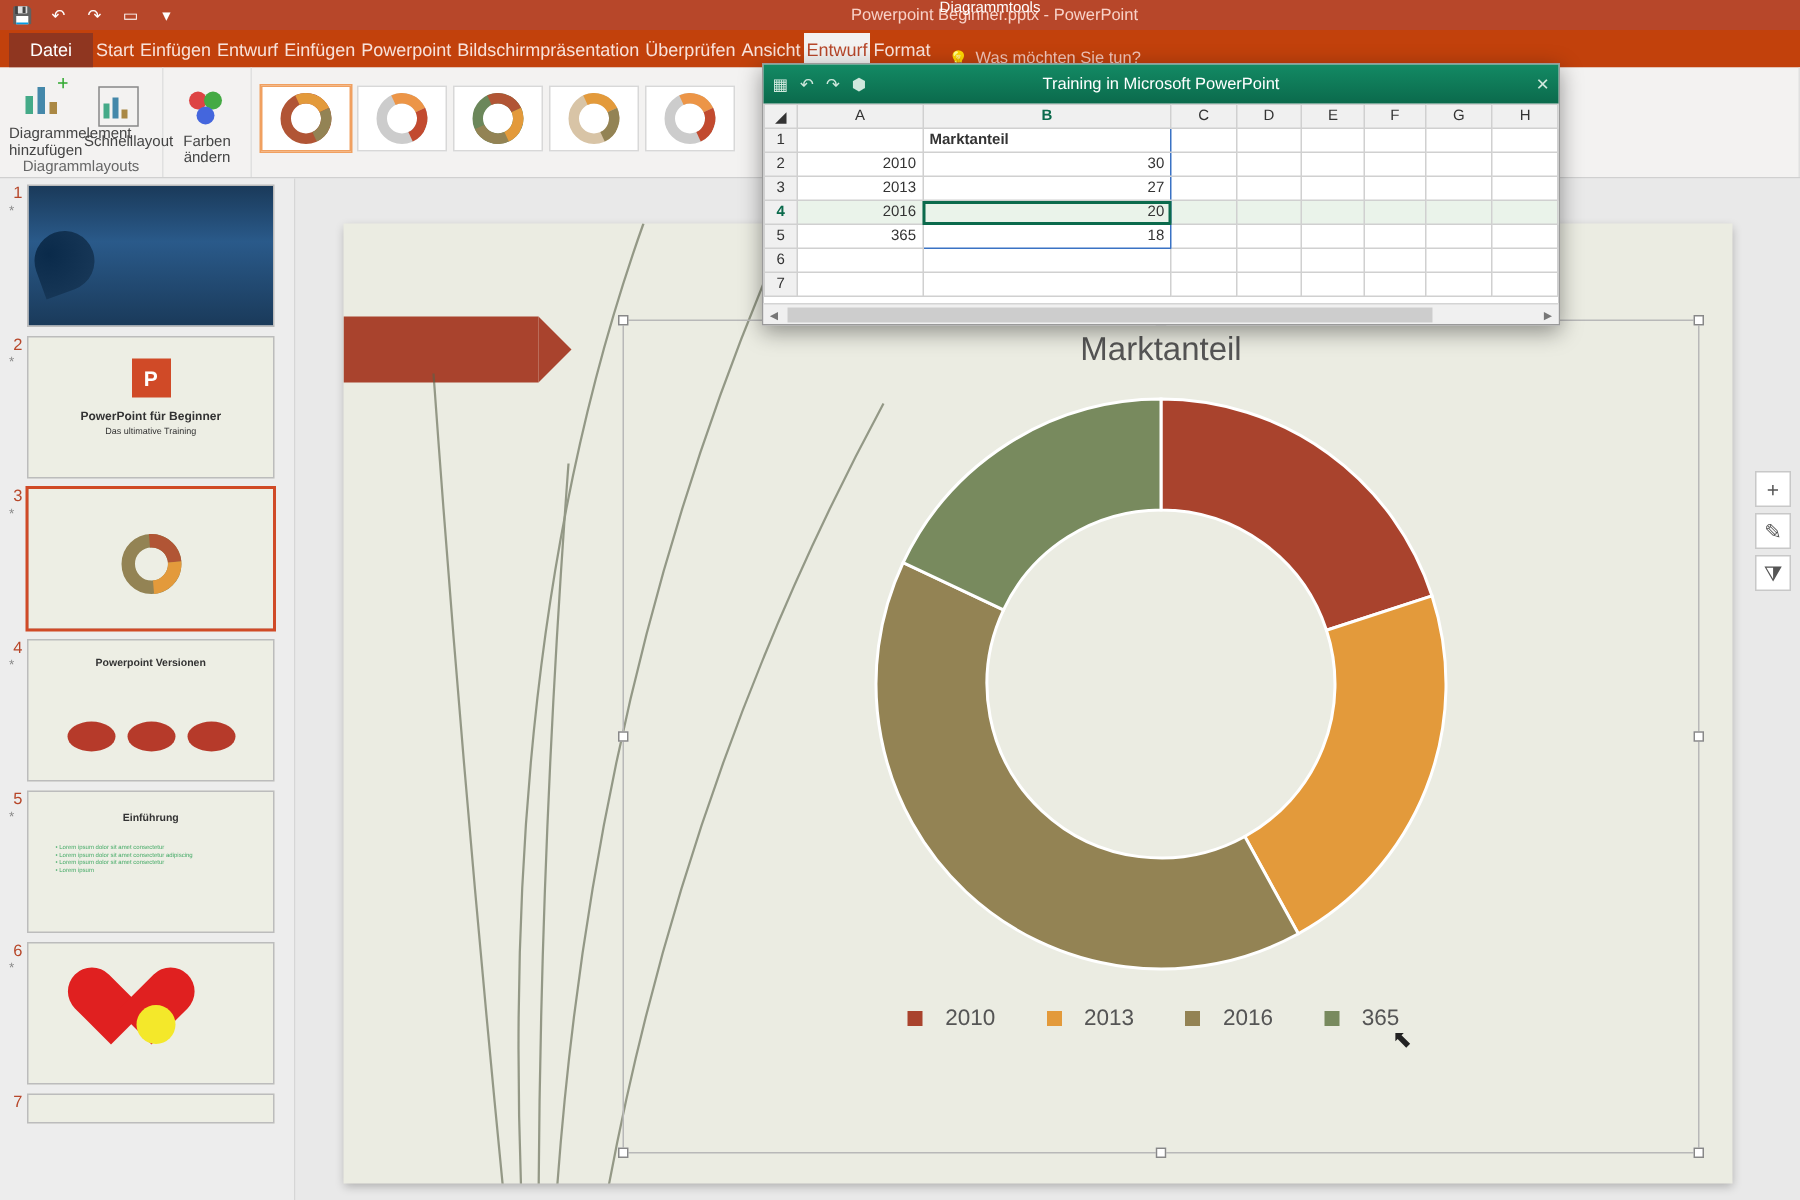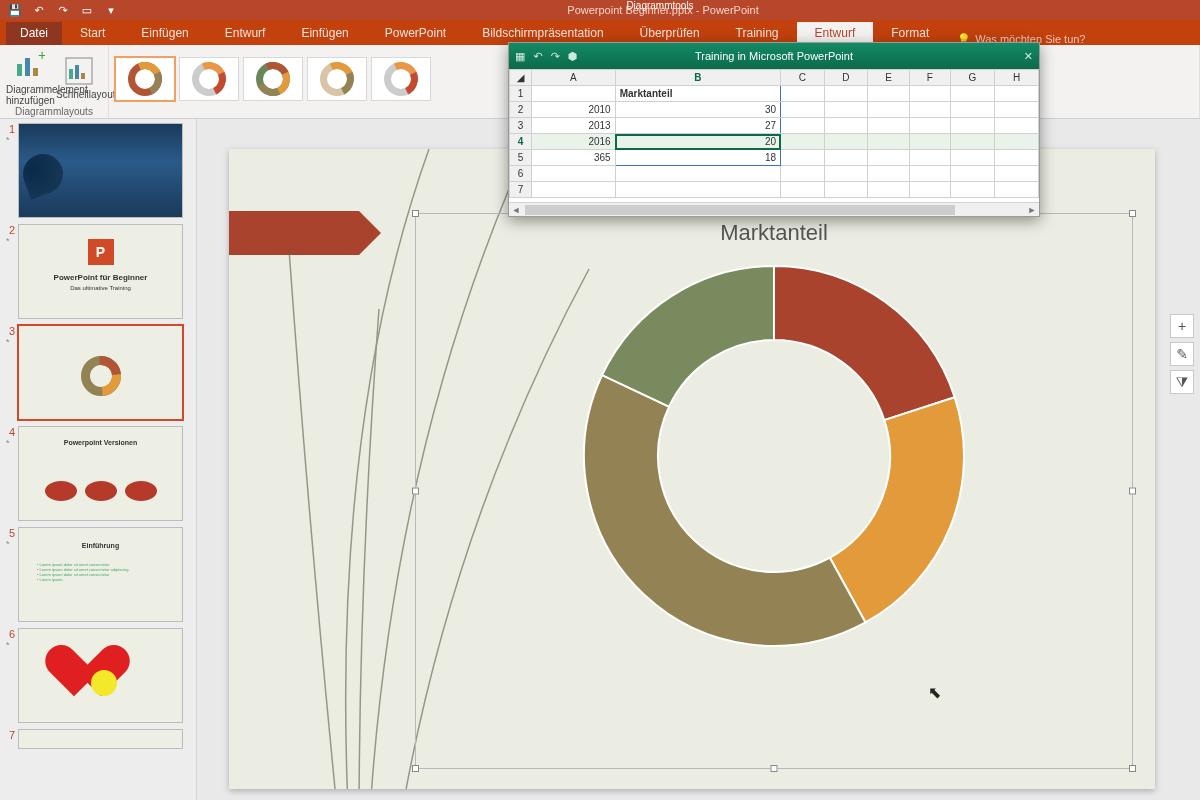--- a/index.html
+++ b/index.html
@@ -8,21 +8,21 @@
   
   .titlebar { height: 20px; background: #b7472a; display: flex; align-items: center; color: #fff; font-size: 11px; }
   .qat { display: flex; align-items: center; gap: 10px; padding: 0 8px; }
   .qat span { width: 14px; display: inline-flex; justify-content: center; }
   .title-center { flex: 1; display: flex; justify-content: center; gap: 60px; }
   .title-doc { color: #f8d2c8; }
   .tool-tab-wrap { position: absolute; top: 0; left: 600px; width: 120px; text-align:center; font-size:10px; color:#fff; }
 
   
   .ribbon-tabs { height: 25px; background: #c2410c; display: flex; align-items: flex-end; color: #fff; font-size: 12px; padding-left: 6px; position:relative;}
-  .ribbon-tabs .tab { padding: 4px 18px 5px; cursor: default; color: #f8e2db;}
+  .ribbon-tabs .tab { padding: 4px 2px 5px; cursor: default; color: #f8e2db;}
   .ribbon-tabs .tab.active { background: #f3f2f1; color: #b7472a; }
   .ribbon-tabs .tab.datei { background: #8f3620; color: #fff; padding:4px 14px 5px;}
   .tell-me { display:flex; align-items:center; gap:6px; color:#f2c4b8; font-size:11px; margin-left:10px;}
   .lamp-icon { width:12px; height:12px; display:inline-block; }
 
   
   .ribbon { height: 74px; background: #f3f2f1; border-bottom: 1px solid #d0d0d0; display: flex; font-size: 10px; color:#555; position:relative;}
   .ribbon-group { border-right: 1px solid #e0e0e0; padding: 2px 6px 0; display:flex; flex-direction:column; justify-content:space-between;}
   .ribbon-group .items { display:flex; gap:4px; align-items:center; flex:1;}
   .ribbon-group .label { text-align:center; font-size:10px; color:#666; padding-bottom:1px;}
@@ -117,24 +117,24 @@
   </div>
 </div>
 <div class="tool-tab-wrap">Diagrammtools</div>
 
 <div class="ribbon-tabs">
   <div class="tab datei">Datei</div>
   <div class="tab">Start</div>
   <div class="tab">Einfügen</div>
   <div class="tab">Entwurf</div>
   <div class="tab">Einfügen</div>
-  <div class="tab">PowerPoint</div>
+  <div class="tab">Powerpoint</div>
   <div class="tab">Bildschirmpräsentation</div>
   <div class="tab">Überprüfen</div>
-  <div class="tab">Training</div>
+  <div class="tab">Ansicht</div>
   <div class="tab active">Entwurf</div>
   <div class="tab">Format</div>
   <div class="tell-me">
     <span class="lamp-icon">💡</span>
     <span>Was möchten Sie tun?</span>
   </div>
 </div>
 
 <div class="ribbon">
   <div class="ribbon-group">
@@ -152,20 +152,33 @@
         <svg class="ic" viewBox="0 0 32 32">
             <rect x="3" y="3" width="26" height="26" fill="none" stroke="#888"></rect>
             <rect x="6" y="14" width="4" height="10" fill="#4a8"></rect>
             <rect x="12" y="10" width="4" height="14" fill="#48a"></rect>
             <rect x="18" y="18" width="4" height="6" fill="#a84"></rect>
           </svg>
         <div>Schnelllayout</div>
       </div>
     </div>
     <div class="label">Diagrammlayouts</div>
+  </div>
+  <div class="ribbon-group">
+    <div class="items">
+      <div class="big-btn">
+        <svg class="ic" viewBox="0 0 32 32">
+            <circle cx="10" cy="12" r="6" fill="#d44"></circle>
+            <circle cx="20" cy="12" r="6" fill="#4a4"></circle>
+            <circle cx="15" cy="22" r="6" fill="#46d"></circle>
+          </svg>
+        <div>Farben ändern</div>
+      </div>
+    </div>
+    <div class="label"></div>
   </div>
   <div class="ribbon-group" style="flex:1">
     <div class="items">
       <div class="style-thumb sel">
           <div class="donut-mini"></div>
         </div>
       <div class="style-thumb">
           <div class="donut-mini alt"></div>
         </div>
       <div class="style-thumb">
@@ -272,20 +285,26 @@
         <div class="handle h-mr"></div>
         <div class="chart-title">Marktanteil</div>
         <div class="donut-chart">
           <svg viewBox="0 0 200 200" id="donut-svg">
               <path d="M100,5 A95,95 0 0 1 190.35036904803957,70.64338553438 L155.1612779451189,82.07701432625305 A58,58 0 0 0 100,42 Z" fill="#a9432d" stroke="#fff" stroke-width="1"></path>
               <path d="M190.35036904803957,70.64338553438 A95,95 0 0 1 145.76659903966296,183.24913460416704 L127.94171309789948,150.82578744254408 A58,58 0 0 0 155.1612779451189,82.07701432625305 Z" fill="#e39a3b" stroke="#fff" stroke-width="1"></path>
               <path d="M145.76659903966296,183.24913460416704 A95,95 0 0 1 14.041430015728125,59.55096730131813 L47.52003095697086,75.3048010892258 A58,58 0 0 0 127.94171309789948,150.82578744254408 Z" fill="#938354" stroke="#fff" stroke-width="1"></path>
               <path d="M14.041430015728125,59.55096730131813 A95,95 0 0 1 99.99999999999999,5 L99.99999999999999,42 A58,58 0 0 0 47.52003095697086,75.3048010892258 Z" fill="#788a5e" stroke="#fff" stroke-width="1"></path>
             </svg>
         </div>
+        <div class="legend">
+          <span><i style="background:#a9432d"></i><span>2010</span></span>
+          <span><i style="background:#e39a3b"></i><span>2013</span></span>
+          <span><i style="background:#938354"></i><span>2016</span></span>
+          <span><i style="background:#788a5e"></i><span>365</span></span>
+        </div>
       </div>
     </div>
     <div class="float-btns">
       <div>
           <span>+</span>
         </div>
       <div>
           <span>✎</span>
         </div>
       <div>

